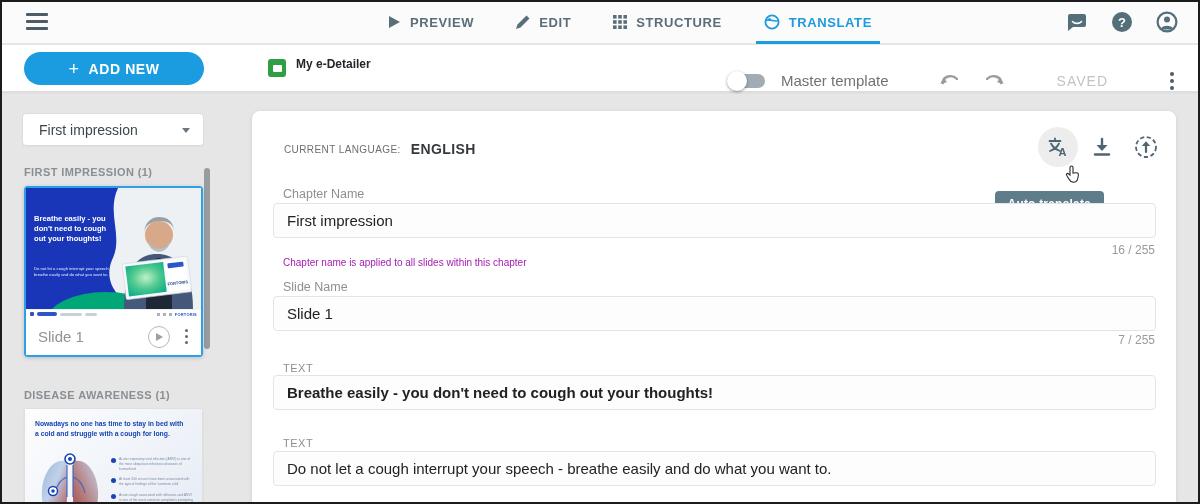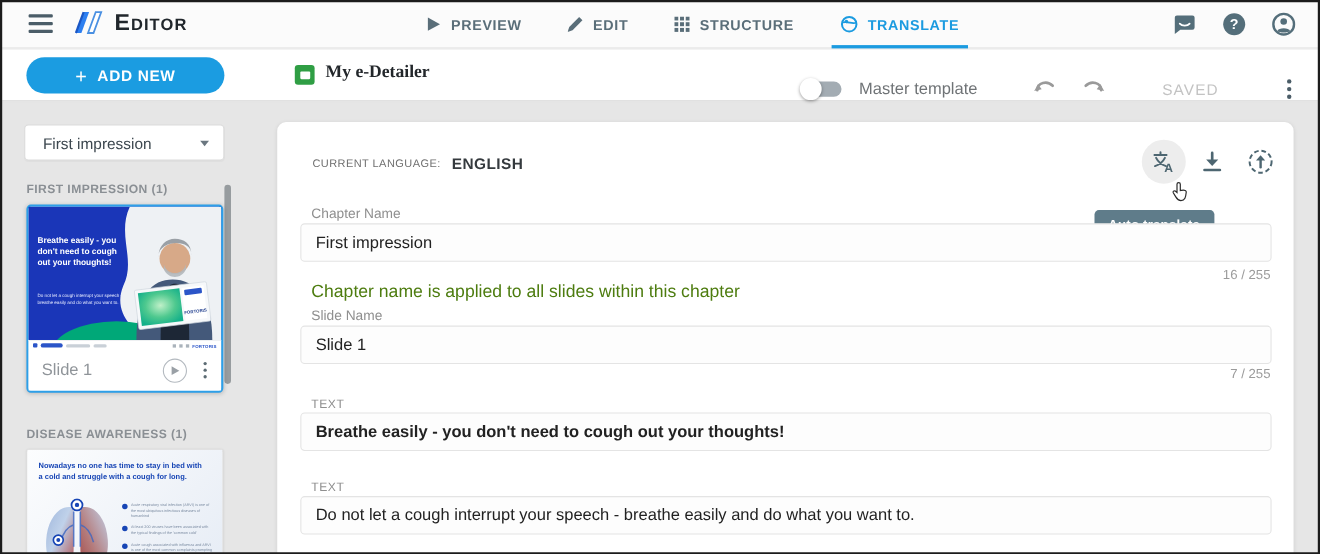--- a/index.html
+++ b/index.html
@@ -20,21 +20,21 @@
   .tab.active::after { content:""; position:absolute; left:-8px; right:-8px; bottom:0; height:3px; background:#1b9be0; }
   .appbar-right { position:absolute; right:22px; top:0; height:44px; display:flex; align-items:center; gap:23px; }
   .appbar-right .iconbtn { cursor:pointer; width:22px; height:22px; }
 
   
   .toolbar { position:absolute; top:45px; left:0; width:1200px; height:47px; background:#ffffff; border-bottom:1px solid #dedede; box-shadow:0 1px 2px rgba(0,0,0,.05); z-index:4; }
   .add-new { position:absolute; left:24px; top:7px; width:180px; height:33px; border-radius:17px; background:#1b9ce1; color:#fff; border:none; font-family:inherit; font-size:14px; font-weight:700; letter-spacing:.6px; display:flex; align-items:center; justify-content:center; gap:9px; cursor:pointer; }
   .add-new .plus { font-size:18px; font-weight:400; line-height:1; }
   .doc-icon { position:absolute; left:268px; top:14px; width:18px; height:18px; background:#2f9e44; border-radius:3px; display:flex; align-items:center; justify-content:center; }
   .doc-icon i { display:block; width:9px; height:7px; background:#fff; border-radius:1px; }
-  .doc-title { position:absolute; left:296px; top:12px; font-size:16px; font-weight:700; color:#23272b;font-family:Liberation Serif, serif; }
+  .doc-title { position:absolute; left:296px; top:12px; font-size:12px; font-weight:700; color:#23272b; }
   .toolbar-right { position:absolute; right:22px; top:12px; height:47px; display:flex; align-items:center; }
   .toggle { width:34px; height:14px; background:#a3acb3; border-radius:7px; position:relative; cursor:pointer; }
   .toggle .knob { position:absolute; left:-4px; top:-3px; width:20px; height:20px; background:#fff; border-radius:50%; box-shadow:0 1px 3px rgba(0,0,0,.4); }
   .toggle-label { margin-left:16px; font-size:15px; color:#6f7376; }
   .undo-redo { display:flex; gap:22px; margin-left:50px; }
   .undo-redo .iconbtn { cursor:pointer; }
   .saved { margin-left:52px; font-size:14px; font-weight:400; letter-spacing:1px; color:#c3c3c3; }
   .kebab { margin-left:58px; display:flex; flex-direction:column; gap:3px; cursor:pointer; padding:4px; }
   .kebab i { width:4px; height:4px; border-radius:50%; background:#4b5d68; }
 
@@ -88,41 +88,33 @@
   .panel-iconbtn.hovered::before { content:""; position:absolute; inset:2px; border-radius:50%; background:#ededed; }
   .panel-iconbtn svg { position:relative; }
   .tooltip { position:absolute; top:80px; right:72px; background:#5f7c8a; color:#fff; font-size:12px; font-weight:700; padding:6px 13px; border-radius:4px; letter-spacing:.2px; }
   .cursor-icon { position:absolute; top:54px; right:94px; z-index:6; }
 
   .f-label { position:absolute; left:31px; font-size:12.5px; color:#8f8f8f; }
   .f-label.small { font-size:11px; letter-spacing:.5px; color:#8f8f8f; }
   .f-input { position:absolute; left:21px; width:883px; height:35px; border:1px solid #e4e4e4; border-radius:4px; background:#fdfdfd; font-family:inherit; font-size:15px; color:#222; padding:0 13px; outline:none; }
   .f-input.bold { font-weight:700; }
   .f-counter { position:absolute; right:21px; font-size:12px; color:#9b9b9b; }
-  .f-helper { position:absolute; left:31px; font-size:16px; color:#4d7c0f; }
+  .f-helper { position:absolute; left:31px; font-size:10px; color:#a21caf; }
 </style>
 </head>
 <body>
 
 <div id="frame"></div>
 
 <div class="appbar">
   <div class="hamburger">
       <span></span>
       <span></span>
       <span></span>
     </div>
-  <div class="logo">
-    <svg width="30" height="26" viewBox="0 0 30 26">
-      <path d="M3 22 L10 3 L15 3 L8 22 Z" fill="#2d7ff0"></path>
-      <path d="M3 22 L10 3" stroke="#1a56c4" stroke-width="2" fill="none"></path>
-      <path d="M14 22 L21 3 L26 3 L19 22 Z" fill="#ffffff" stroke="#4a90e2" stroke-width="1.6"></path>
-    </svg>
-    <span class="logo-title">Editor</span>
-  </div>
 
   <div class="tabs">
     <div class="tab">
       <svg width="13" height="14" viewBox="0 0 13 14">
           <path d="M1 1 L12 7 L1 13 Z" fill="#5a6e79"></path>
         </svg>
       <span>PREVIEW</span>
     </div>
     <div class="tab">
       <svg width="14" height="14" viewBox="0 0 14 14">

